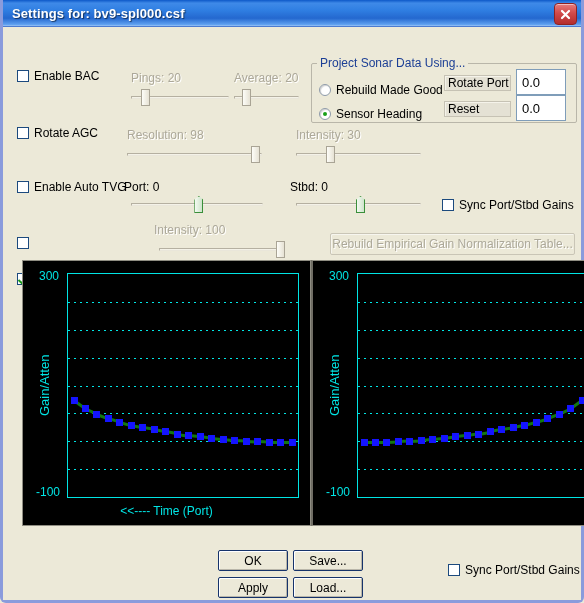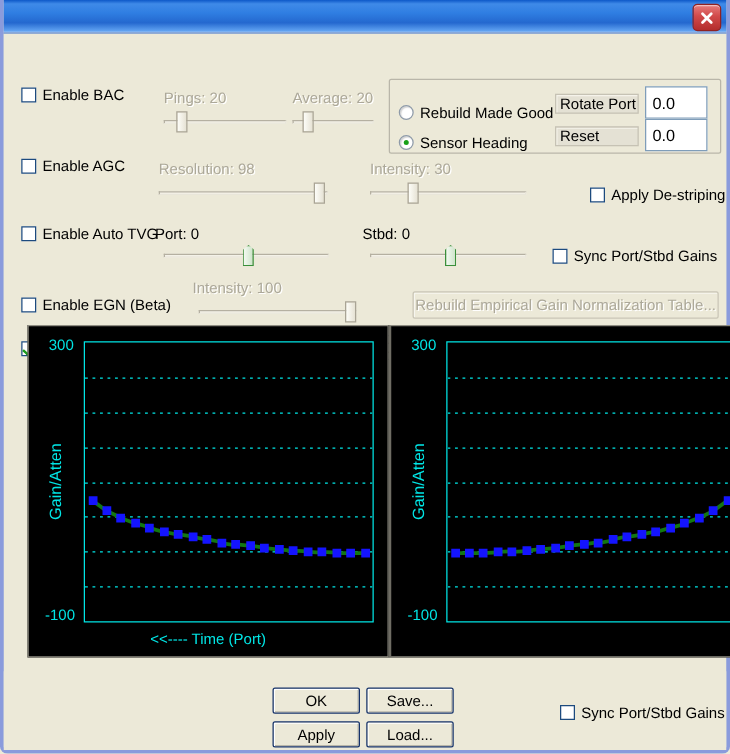--- a/index.html
+++ b/index.html
@@ -123,20 +123,21 @@
   .seg{position:absolute;height:3px;background:#127712;transform-origin:0 50%;}
   
   .bottom{position:absolute;left:0;right:0;top:537px;height:63px;background:#ece9d8;}
 </style>
 </head>
 <body>
 
 <div class="window">
 
   <div class="titlebar">
+    <div class="title-text">Settings for: bv9-spl000.csf</div>
     <div class="close-btn">
       <svg width="11" height="11" viewBox="0 0 11 11">
         <path d="M2 2 L9 9 M9 2 L2 9" stroke="#fff" stroke-width="2.2" stroke-linecap="round"></path>
       </svg>
     </div>
   </div>
 
   <div class="panel">
 
     <div class="chk" style="left:14px;top:42px;">
@@ -151,21 +152,21 @@
     </div>
 
     <div class="lbl dim" style="left:231px;top:44px;">Average: 20</div>
     <div class="slider" style="left:231px;top:62px;width:65px;">
       <div class="track"></div>
       <div class="thumb" style="left:12%;"></div>
     </div>
 
     <div class="chk" style="left:14px;top:99px;">
       <span class="box"></span>
-      <span>Enable AGC</span>
+      <span>Rotate AGC</span>
     </div>
 
     <div class="lbl dim" style="left:124px;top:101px;">Resolution: 98</div>
     <div class="slider" style="left:124px;top:119px;width:135px;">
       <div class="track"></div>
       <div class="thumb" style="left:92%;"></div>
     </div>
 
     <div class="lbl dim" style="left:293px;top:101px;">Intensity: 30</div>
     <div class="slider" style="left:293px;top:119px;width:125px;">
@@ -190,21 +191,20 @@
       <div class="thumb" style="left:48%;"></div>
     </div>
 
     <div class="chk" style="left:439px;top:171px;">
       <span class="box"></span>
       <span>Sync Port/Stbd Gains</span>
     </div>
 
     <div class="chk" style="left:14px;top:210px;">
       <span class="box"></span>
-      <span>Enable EGN (Beta)</span>
     </div>
 
     <div class="lbl dim" style="left:151px;top:196px;">Intensity: 100</div>
     <div class="slider" style="left:156px;top:214px;width:126px;">
       <div class="track"></div>
       <div class="thumb" style="left:93%;"></div>
     </div>
 
     <div class="btn disabled" style="left:327px;top:206px;width:245px;height:22px;">Rebuild Empirical Gain Normalization Table...</div>
 
@@ -217,26 +217,23 @@
 
     <div class="radio" style="left:332px;top:245px;">
       <span class="rb sel"></span>
       <span>Manual Mode</span>
     </div>
     <div class="radio" style="left:433px;top:245px;">
       <span class="rb"></span>
       <span>TVG Mode</span>
     </div>
 
-    <div class="chk" style="left:469px;top:122px;">
-      <span class="box"></span>
-      <span>Apply De-striping</span>
-    </div>
 
     <div class="group" style="left:308px;top:36px;width:266px;height:60px;"></div>
+    <div class="group-title" style="left:314px;top:29px;">Project Sonar Data Using...</div>
 
     <div class="radio" style="left:316px;top:56px;">
       <span class="rb"></span>
       <span>Rebuild Made Good</span>
     </div>
     <div class="radio" style="left:316px;top:80px;">
       <span class="rb sel"></span>
       <span>Sensor Heading</span>
     </div>
 

